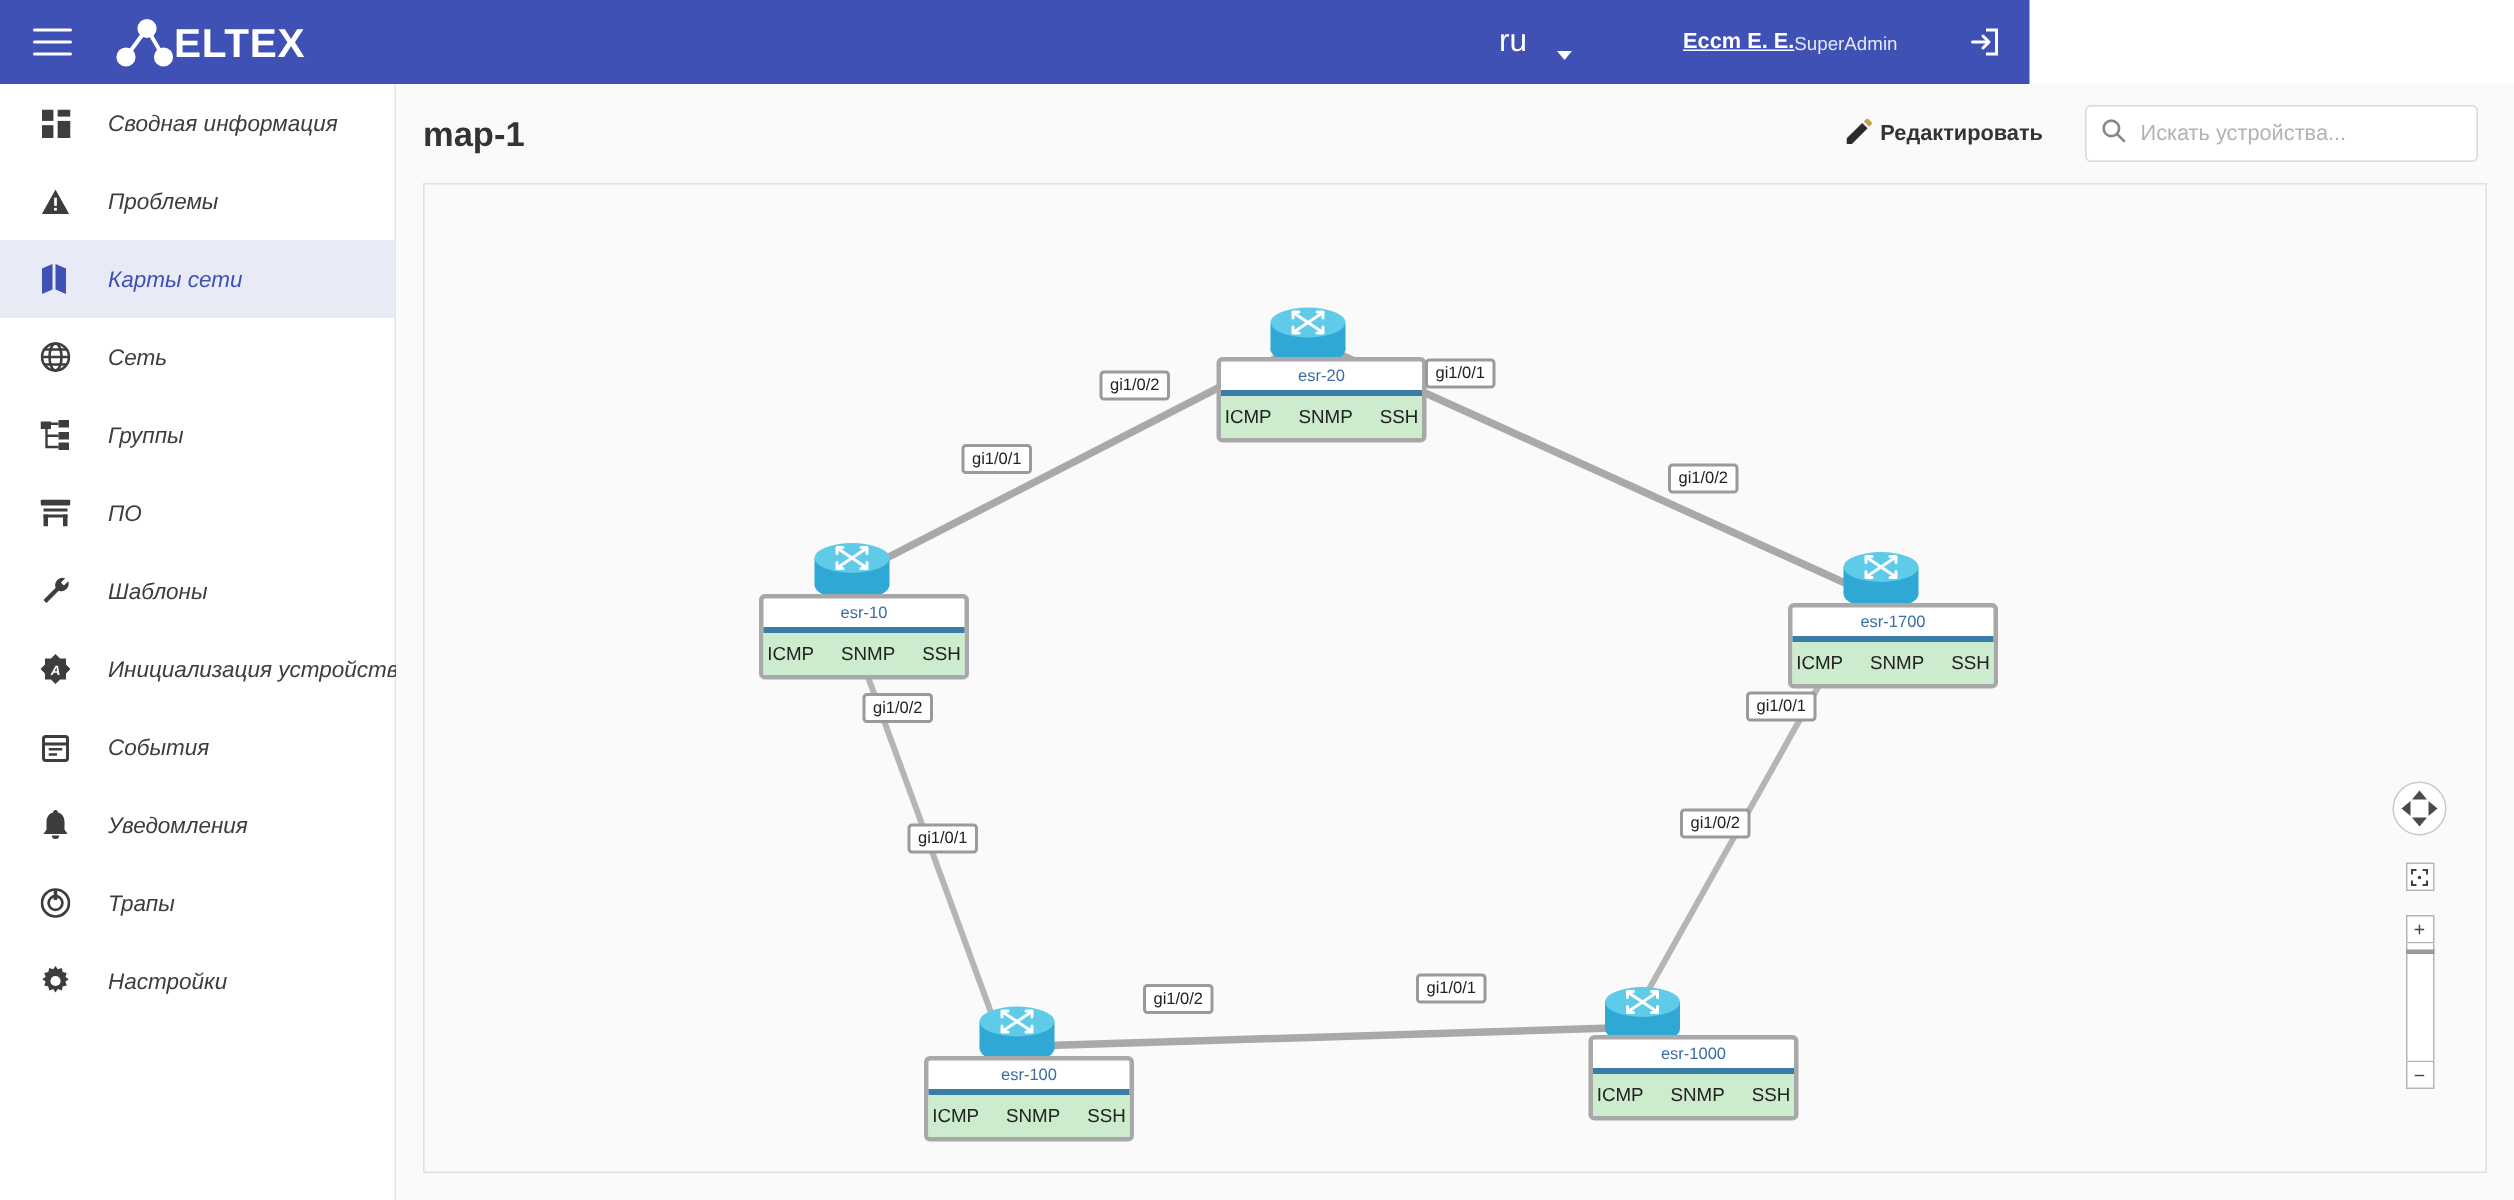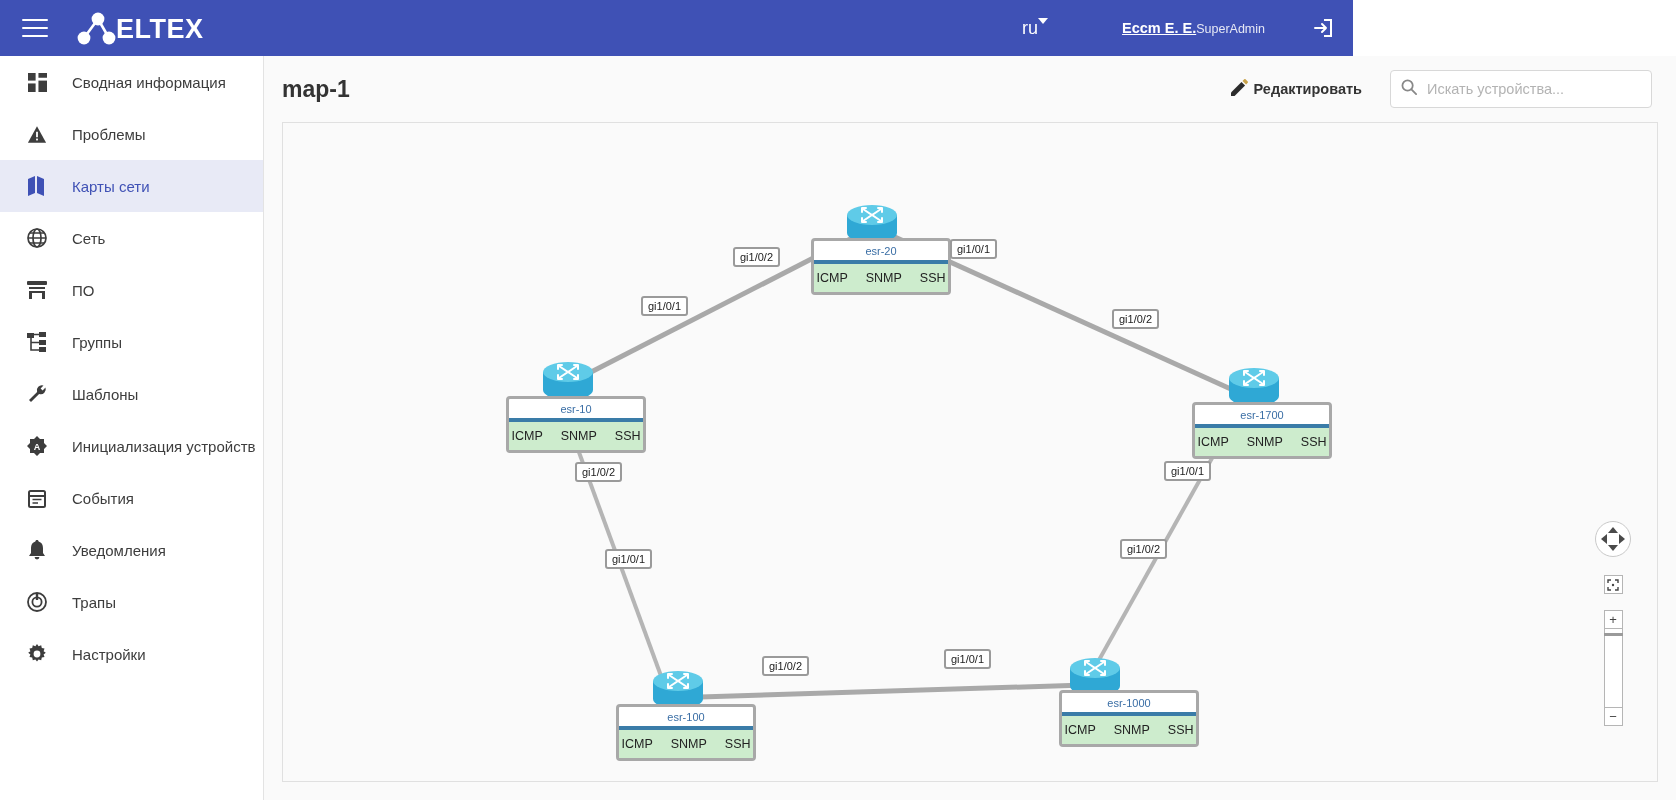--- a/index.html
+++ b/index.html
@@ -26,22 +26,22 @@
   .burger span { display: block; height: 2px; background: #fff; border-radius: 1px; }
 
   .logo { display: flex; align-items: center; height: 56px; }
   .logo svg { display: block; }
 
   .topbar-right {
     margin-left: auto; display: flex; align-items: center;
     height: 56px; padding-right: 18px;
   }
   .lang {
-    color: #fff; font-size: 18px; display: flex; align-items: flex-start;
-    gap: 0; cursor: pointer; margin-right: 34px;
+    color: #fff; font-size: 21px; display: flex; align-items: flex-end;
+    gap: 20px; cursor: pointer; margin-right: 34px;
   }
   .caret {
     width: 0; height: 0;
     border-left: 5px solid transparent;
     border-right: 5px solid transparent;
     border-top: 6px solid #fff;
   }
   .userbox {
     display: flex; flex-direction: row; align-items: center;
     margin-right: 46px; line-height: 1.25; margin-left: 40px;
@@ -52,20 +52,21 @@
   }
   .userrole { color: #e6e8f5; font-size: 12.5px; margin-top: 4px; }
   .logout-icon { cursor: pointer; display: flex; align-items: center; }
 
   
   .sidebar {
     position: absolute; top: 56px; left: 0;
     width: 264px; height: 744px;
     background: #fff;
     border-right: 1px solid #e3e3e3;
+    font-style: italic;
   }
   .nav-item {
     display: flex; align-items: center;
     height: 52px; padding-left: 24px;
     cursor: pointer;
   }
   .nav-item .ico {
     width: 26px; height: 26px;
     display: flex; align-items: center; justify-content: center;
     margin-right: 22px; flex: 0 0 26px;
@@ -264,42 +265,42 @@
         <circle cx="10" cy="10" r="9"></circle>
         <ellipse cx="10" cy="10" rx="4" ry="9"></ellipse>
         <path d="M1 10 H19 M2.5 5 H17.5 M2.5 15 H17.5"></path>
       </svg>
     </span>
     <span class="lbl">Сеть</span>
   </div>
 
   <div class="nav-item">
     <span class="ico">
+      <svg width="20" height="20" viewBox="0 0 20 20" fill="#3d3d3d">
+        <rect x="0" y="1" width="7" height="5"></rect>
+        <rect x="12" y="0" width="7" height="5"></rect>
+        <rect x="12" y="8" width="7" height="5"></rect>
+        <rect x="12" y="15" width="7" height="5"></rect>
+        <path d="M4 6 V18 H12 M4 10.5 H12 M4 2.5 H12" stroke="#3d3d3d" stroke-width="1.6" fill="none"></path>
+      </svg>
+    </span>
+    <span class="lbl">Группы</span>
+  </div>
+
+  <div class="nav-item">
+    <span class="ico">
       <svg width="20" height="18" viewBox="0 0 20 18" fill="#3d3d3d">
         <rect x="0" y="0" width="20" height="4" rx="1"></rect>
         <rect x="2" y="6" width="16" height="2"></rect>
         <rect x="2" y="10" width="3" height="8"></rect>
         <rect x="15" y="10" width="3" height="8"></rect>
         <rect x="2" y="10" width="16" height="2"></rect>
       </svg>
     </span>
     <span class="lbl">ПО</span>
-  </div>
-
-  <div class="nav-item">
-    <span class="ico">
-      <svg width="20" height="20" viewBox="0 0 20 20" fill="#3d3d3d">
-        <rect x="0" y="1" width="7" height="5"></rect>
-        <rect x="12" y="0" width="7" height="5"></rect>
-        <rect x="12" y="8" width="7" height="5"></rect>
-        <rect x="12" y="15" width="7" height="5"></rect>
-        <path d="M4 6 V18 H12 M4 10.5 H12 M4 2.5 H12" stroke="#3d3d3d" stroke-width="1.6" fill="none"></path>
-      </svg>
-    </span>
-    <span class="lbl">Группы</span>
   </div>
 
   <div class="nav-item">
     <span class="ico">
       <svg width="20" height="20" viewBox="0 0 20 20" fill="#3d3d3d">
         <path d="M18.5 3.5 a5 5 0 0 1 -6.4 6.4 L4 18 L2 16 L10.1 7.9 A5 5 0 0 1 16.5 1.5 L13.6 4.4 L15.6 6.4 Z"></path>
       </svg>
     </span>
     <span class="lbl">Шаблоны</span>
   </div>

